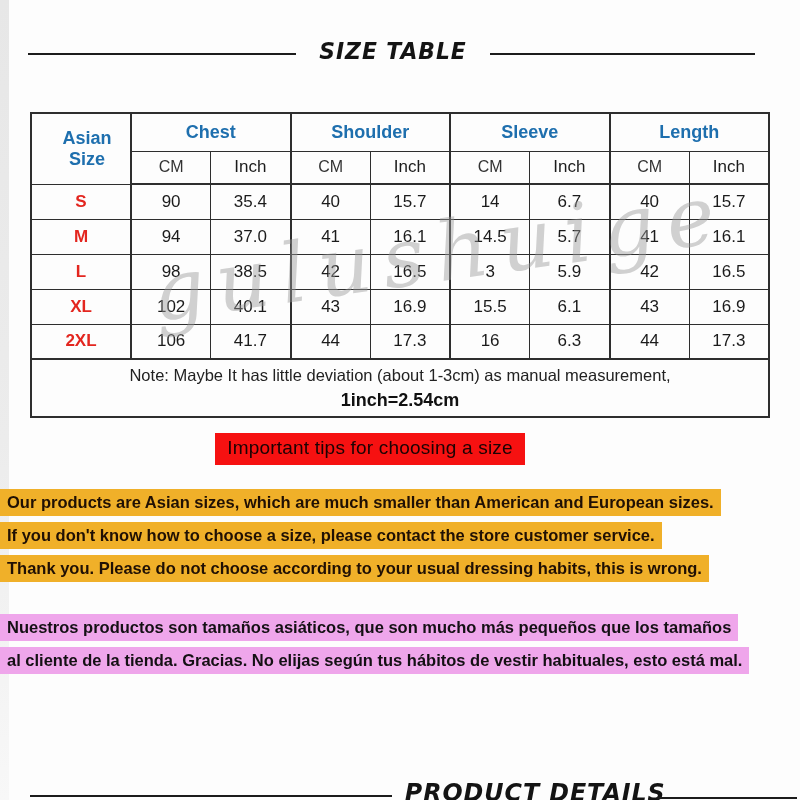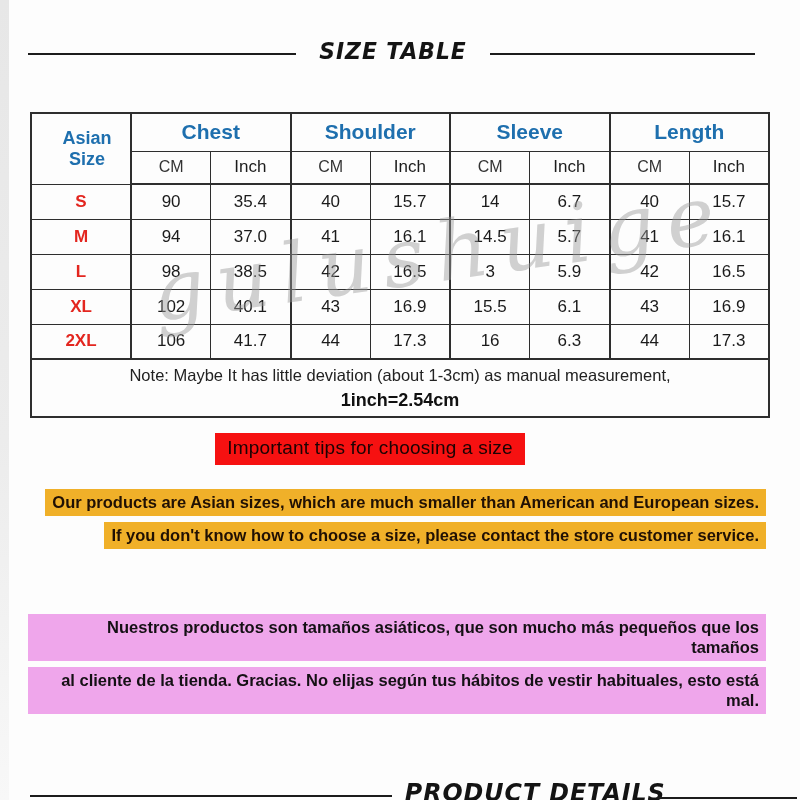--- a/index.html
+++ b/index.html
@@ -48,21 +48,21 @@
     text-align:center;vertical-align:middle;padding:0;
     font-size:17px;color:#1b1b1b;
   }
   .size-table thead tr.group-row th{height:38px;}
   .size-table thead tr.unit-row th{height:33px;}
   .size-table tbody td{height:35px;}
   .size-table th.corner{
     color:var(--header-blue);font-weight:bold;font-size:18px;padding-left:12px;
   }
   .size-table th.group{
-    color:var(--header-blue);font-weight:bold;font-size:21px;
+    color:var(--header-blue);font-weight:bold;font-size:18px;
     border-left-width:2px;
   }
   .size-table tr.unit-row th:nth-child(odd){border-left-width:2px;}
   .size-table tr.unit-row th.cm{font-weight:normal;color:#333;font-size:16px;}
   .size-table tr.unit-row th.inch{font-weight:normal;font-size:17px;}
   .size-table thead tr.unit-row th{border-bottom-width:2px;}
   .size-table tbody td:nth-child(even){border-left-width:2px;}
   .size-table td.size-label{color:var(--size-red);font-weight:bold;font-size:17px;}
   .size-table tfoot td.note-cell{
     border-top-width:2px;height:57px;padding:3px 14px;
@@ -78,23 +78,23 @@
     transform:rotate(-8deg);transform-origin:left bottom;
     pointer-events:none;white-space:nowrap;z-index:5;
   }
   
   .banner-wrap{position:absolute;top:433px;left:0;right:60px;text-align:center;}
   .banner{
     display:inline-block;background:var(--banner-bg);color:var(--banner-text);
     font-size:19px;font-weight:400;padding:4px 12px 6px;letter-spacing:.2px;
   }
   
-  .tips{position:absolute;left:0;right:34px;text-align:right;}
+  .tips{position:absolute;left:0;right:34px;text-align:left;}
   .tips-en{top:489px;}
-  .tips-es{top:614px;padding-left:28px;}
+  .tips-es{top:614px;}
   .tip-row{margin:0 0 6px 0;line-height:0;}
   .tip-line{
     display:inline-block;font-size:16.5px;font-weight:600;
     line-height:20px;padding:3px 7px 4px;color:#201004;
   }
   .tips-en .tip-line{background:var(--highlight-yellow);}
   .tips-es .tip-line{background:var(--highlight-pink);color:#141014;}
   
   .rule-footer-left{left:30px;top:795px;width:362px;}
   .rule-footer-right{left:657px;top:797px;width:140px;}
@@ -214,20 +214,21 @@
 
 <div class="watermark">gulushuige</div>
 
 <div class="banner-wrap">
   <span class="banner">Important tips for choosing a size</span>
 </div>
 
 <div class="tips tips-en">
     <div class="tip-row"><span class="tip-line">Our products are Asian sizes, which are much smaller than American and European sizes.</span></div>
     <div class="tip-row"><span class="tip-line">If you don't know how to choose a size, please contact the store customer service.</span></div>
+    <div class="tip-row"><span class="tip-line">Thank you. Please do not choose according to your usual dressing habits, this is wrong.</span></div>
   </div>
 <div class="tips tips-es">
     <div class="tip-row"><span class="tip-line">Nuestros productos son tamaños asiáticos, que son mucho más pequeños que los tamaños</span></div>
     <div class="tip-row"><span class="tip-line">al cliente de la tienda. Gracias. No elijas según tus hábitos de vestir habituales, esto está mal.</span></div>
   </div>
 
 <div class="rule rule-footer-left"></div>
 <h2 class="footer-title">PRODUCT DETAILS</h2>
 <div class="rule rule-footer-right"></div>
 

